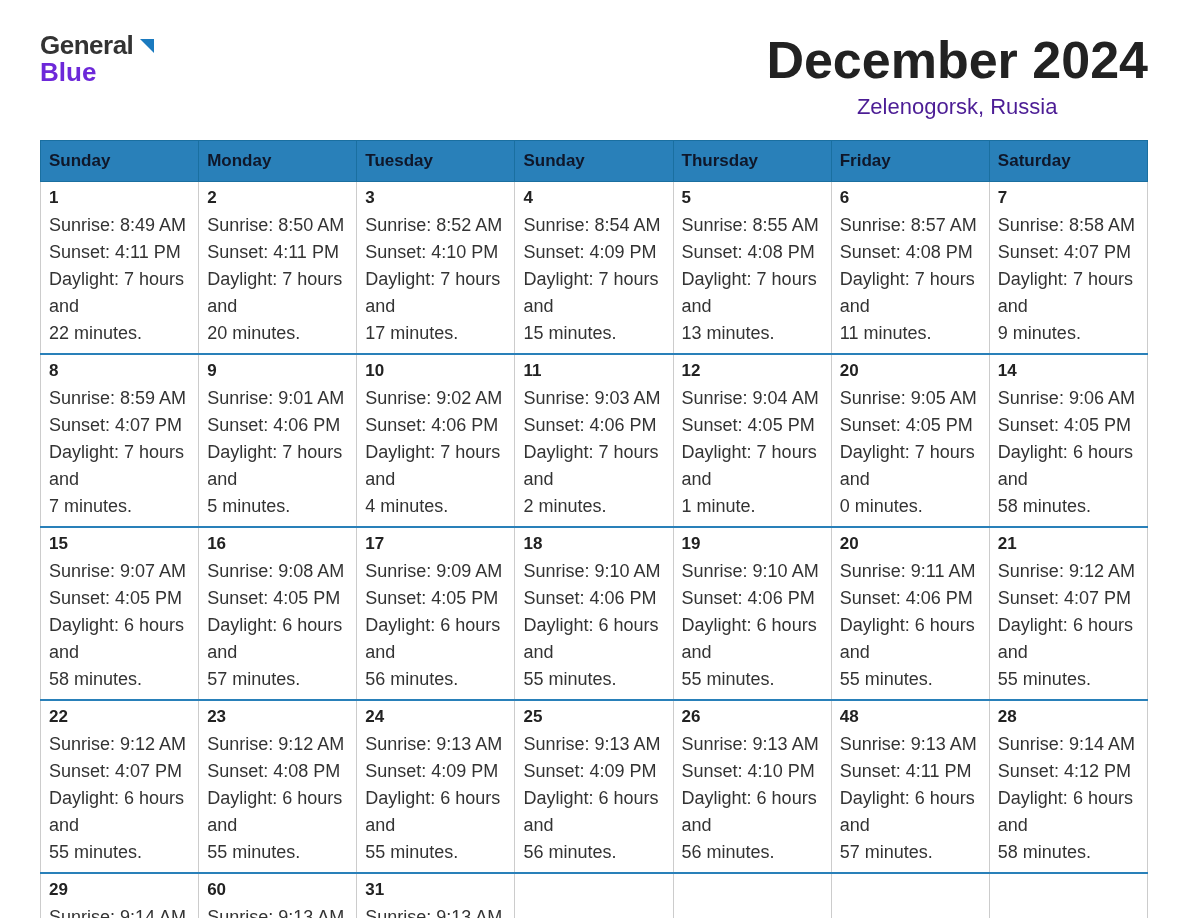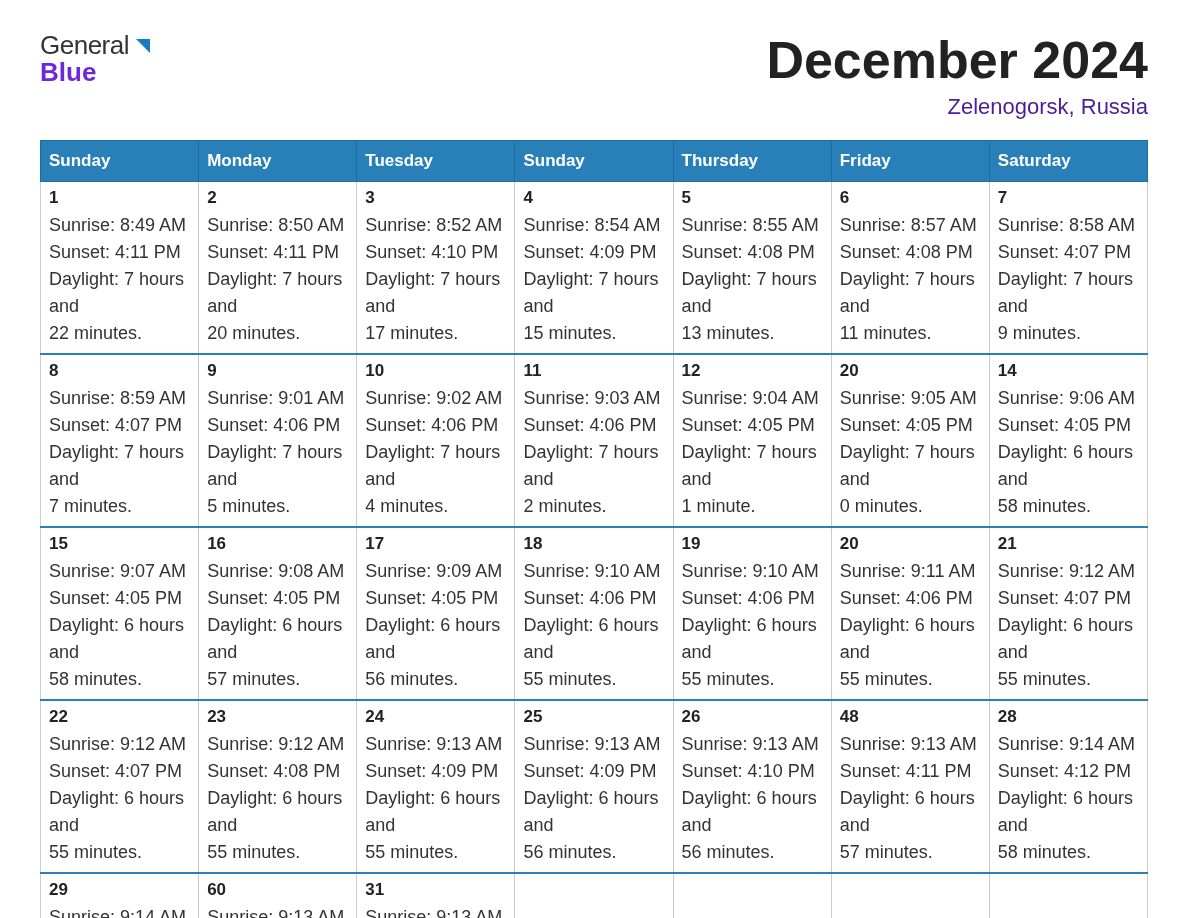--- a/index.html
+++ b/index.html
@@ -10,40 +10,40 @@
       width: 1188px;
       min-height: 918px;
     }
     .header {
       display: flex;
       justify-content: space-between;
       align-items: flex-start;
       margin-bottom: 20px;
     }
     .title-block {
-      text-align: right;
+      text-align: center;
     }
     .month-title {
       font-size: 52px;
       font-weight: bold;
       color: #222;
     }
     .location {
       font-size: 22px;
       color: #4c1d95;
       margin-top: 4px;
     }
     .calendar {
       width: 100%;
       border-collapse: collapse;
       border: 1px solid #aaa;
     }
     .calendar th {
       background-color: #2980b9;
-      color: #ffffff;
+      color: #0f172a;
       font-size: 17px;
       font-weight: bold;
       padding: 10px 8px;
       text-align: left;
       border: 1px solid #1a6fa0;
     }
     .calendar td {
       border: 1px solid #ccc;
       vertical-align: top;
       padding: 6px 8px;
@@ -74,21 +74,21 @@
       display: flex;
       flex-direction: column;
       align-items: flex-start;
     }
     .logo-line1 {
       display: flex;
       align-items: center;
     }
     .logo-general {
       font-size: 26px;
-      font-weight: normal;
+      font-weight: bold;
       color: #333;
       letter-spacing: -0.5px;
     }
     .logo-arrow {
       margin-left: 3px;
       margin-top: 4px;
     }
     .logo-blue-text {
       font-size: 26px;
       font-weight: bold;

